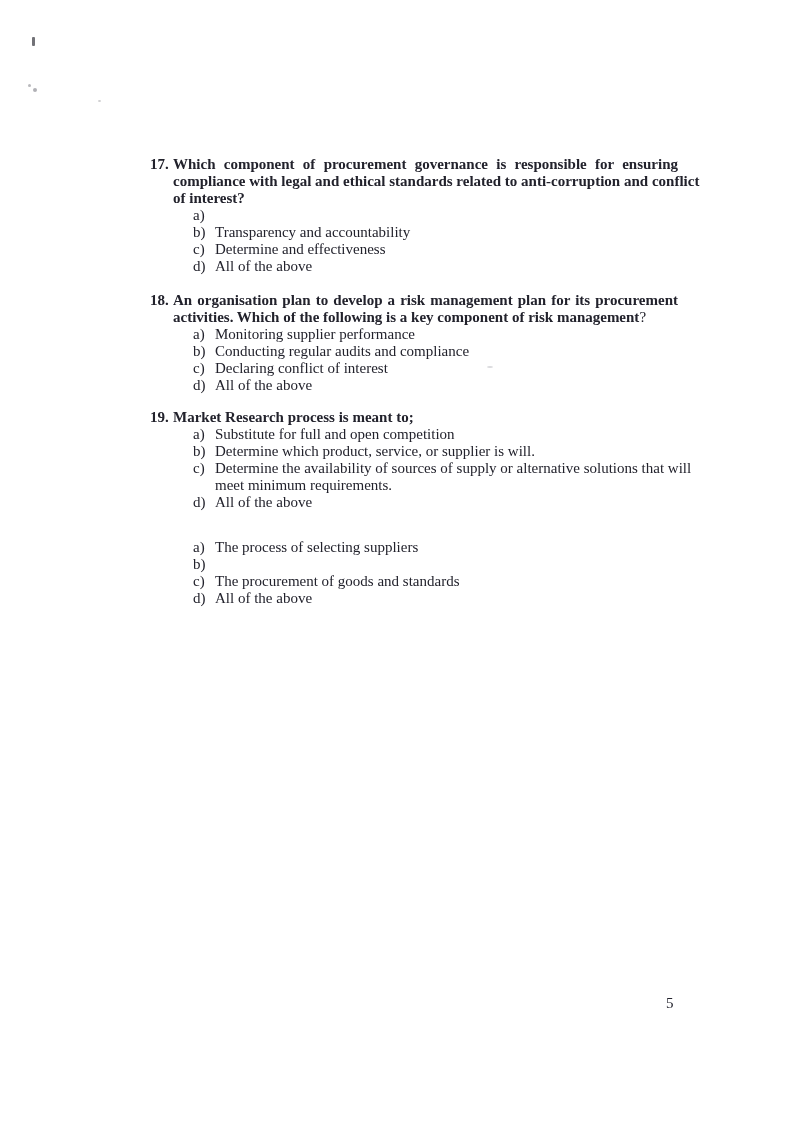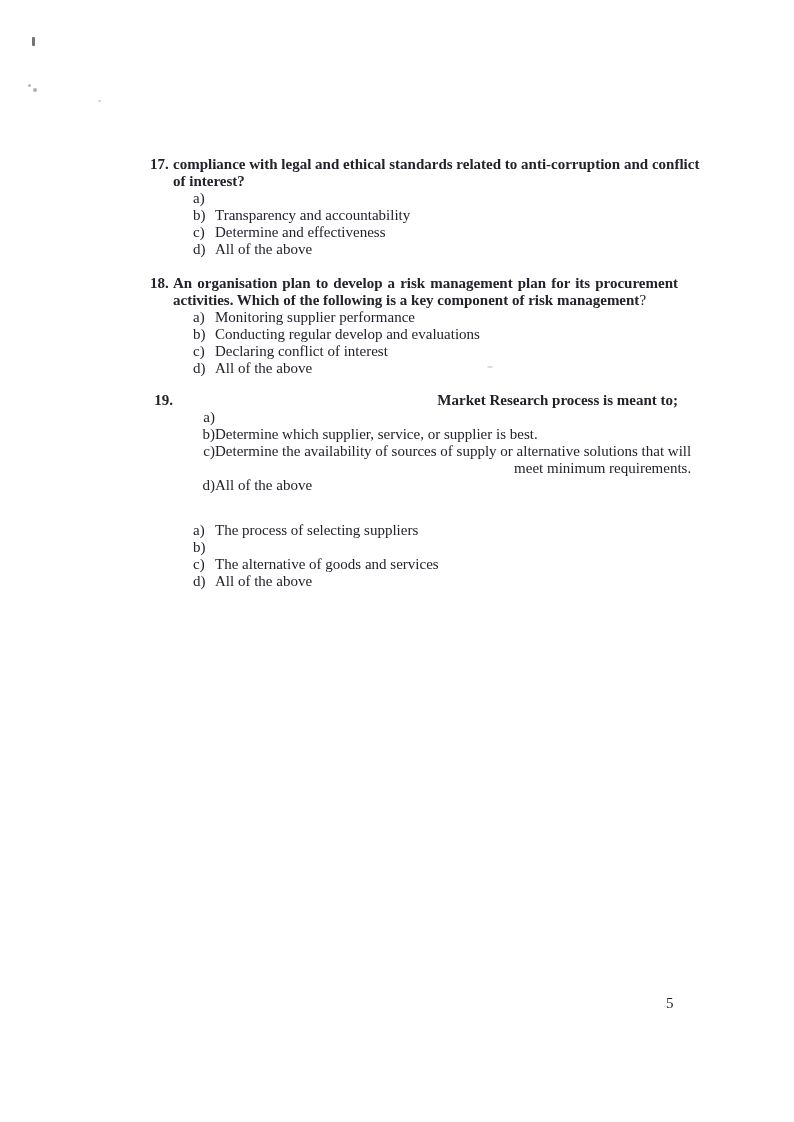--- a/index.html
+++ b/index.html
@@ -17,21 +17,21 @@
     margin: 0 auto;
   }
   .content {
     position: absolute;
     left: 150px;
     top: 156px;
     width: 530px;
   }
   .question { position: relative; }
   .question:nth-child(2) { margin-top: 17px; }
-  .question:nth-child(3) { margin-top: 15px; text-align: right; }
+  .question:nth-child(3) { margin-top: 15px; }
   .question:nth-child(4) { margin-top: 28px; }
   .qrow { display: flex; }
   .qnum {
     flex: none;
     width: 23px;
     font-weight: bold;
   }
   .qstem {
     width: 505px;
     font-weight: bold;
@@ -70,20 +70,21 @@
   <span class="speck speck-2a"></span>
   <span class="speck speck-2b"></span>
   <span class="speck speck-3"></span>
   <span class="speck speck-4"></span>
 
   <div class="content">
       <div class="question">
         <div class="qrow">
           <span class="qnum">17.</span>
           <div class="qstem">
+            <div class="stem-line justify">Which component of procurement governance is responsible for ensuring</div>
             <div class="stem-line justify">compliance with legal and ethical standards related to anti-corruption and conflict</div>
             <div class="stem-line">of interest?</div>
           </div>
         </div>
         <div class="options">
           <div class="option">
             <span class="opt-letter">a)</span>
           </div>
           <div class="option">
             <span class="opt-letter">b)</span>
@@ -116,21 +117,21 @@
         <div class="options">
           <div class="option">
             <span class="opt-letter">a)</span>
             <div class="opt-text">
               <div class="opt-line">Monitoring supplier performance</div>
             </div>
           </div>
           <div class="option">
             <span class="opt-letter">b)</span>
             <div class="opt-text">
-              <div class="opt-line">Conducting regular develop and evaluations</div>
+              <div class="opt-line">Conducting regular audits and compliance</div>
             </div>
           </div>
           <div class="option">
             <span class="opt-letter">c)</span>
             <div class="opt-text">
               <div class="opt-line">Declaring conflict of interest</div>
             </div>
           </div>
           <div class="option">
             <span class="opt-letter">d)</span>
@@ -143,25 +144,28 @@
       <div class="question">
         <div class="qrow">
           <span class="qnum">19.</span>
           <div class="qstem">
             <div class="stem-line">Market Research process is meant to;</div>
           </div>
         </div>
         <div class="options">
           <div class="option">
             <span class="opt-letter">a)</span>
-          </div>
-          <div class="option">
-            <span class="opt-letter">b)</span>
-            <div class="opt-text">
-              <div class="opt-line">Determine which supplier, service, or supplier is best.</div>
+            <div class="opt-text">
+              <div class="opt-line">Substitute for full and open competition</div>
+            </div>
+          </div>
+          <div class="option">
+            <span class="opt-letter">b)</span>
+            <div class="opt-text">
+              <div class="opt-line">Determine which product, service, or supplier is will.</div>
             </div>
           </div>
           <div class="option">
             <span class="opt-letter">c)</span>
             <div class="opt-text">
               <div class="opt-line">Determine the availability of sources of supply or alternative solutions that will</div>
               <div class="opt-line">meet minimum requirements.</div>
             </div>
           </div>
           <div class="option">
@@ -179,21 +183,21 @@
             <div class="opt-text">
               <div class="opt-line">The process of selecting suppliers</div>
             </div>
           </div>
           <div class="option">
             <span class="opt-letter">b)</span>
           </div>
           <div class="option">
             <span class="opt-letter">c)</span>
             <div class="opt-text">
-              <div class="opt-line">The alternative of goods and services</div>
+              <div class="opt-line">The procurement of goods and standards</div>
             </div>
           </div>
           <div class="option">
             <span class="opt-letter">d)</span>
             <div class="opt-text">
               <div class="opt-line">All of the above</div>
             </div>
           </div>
         </div>
       </div>

